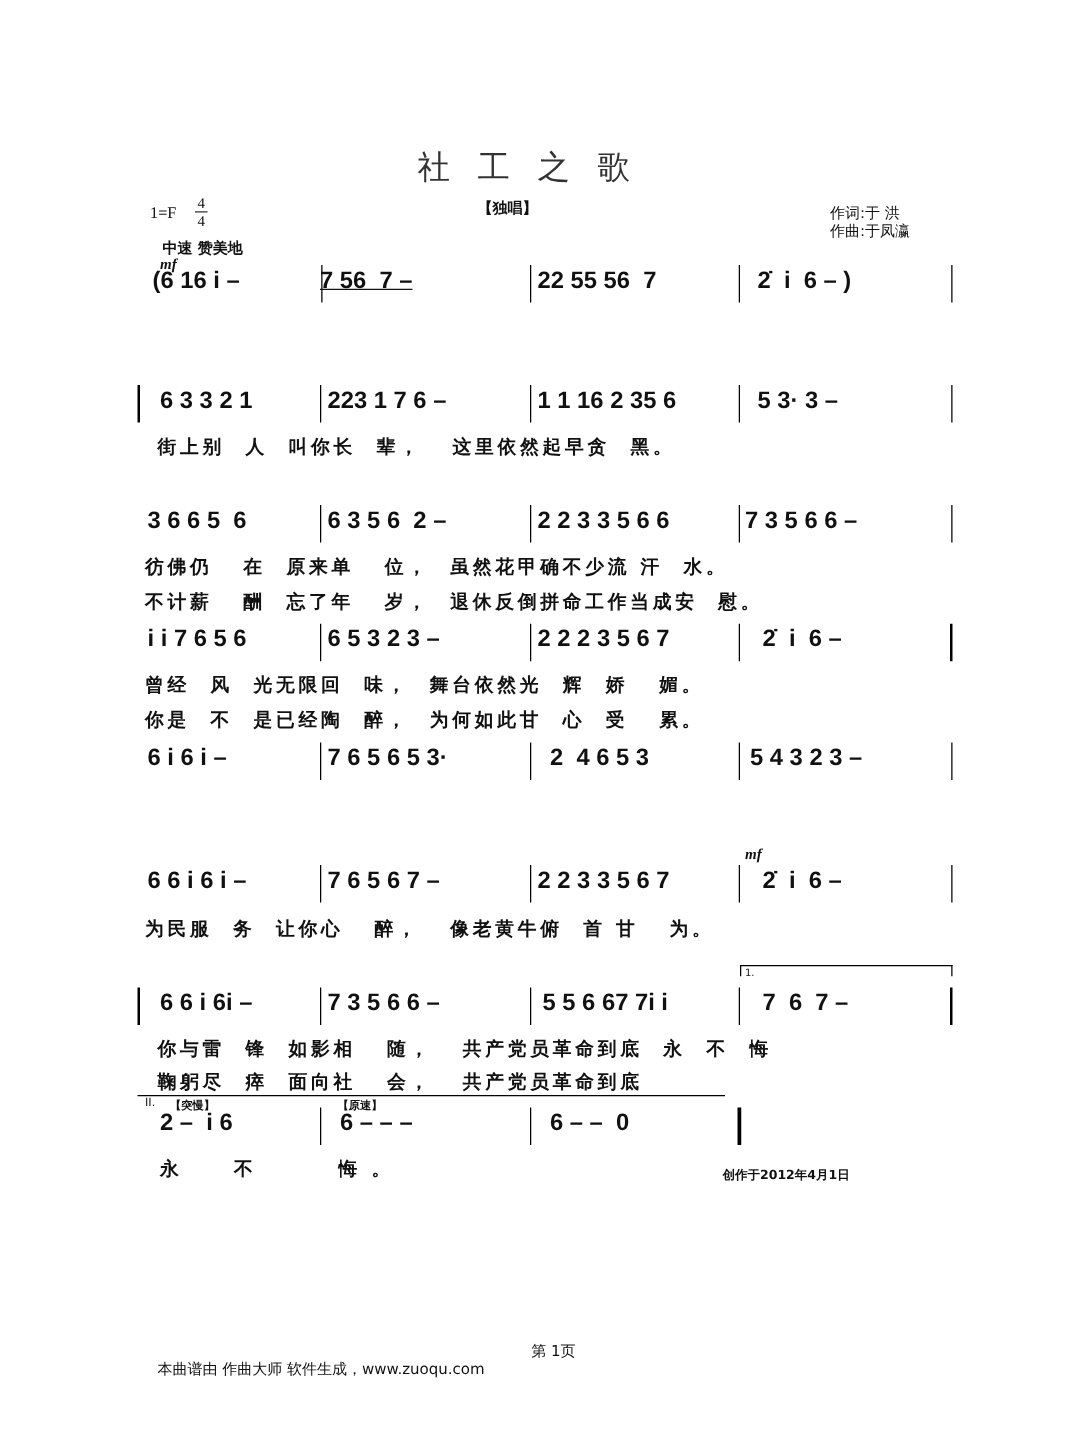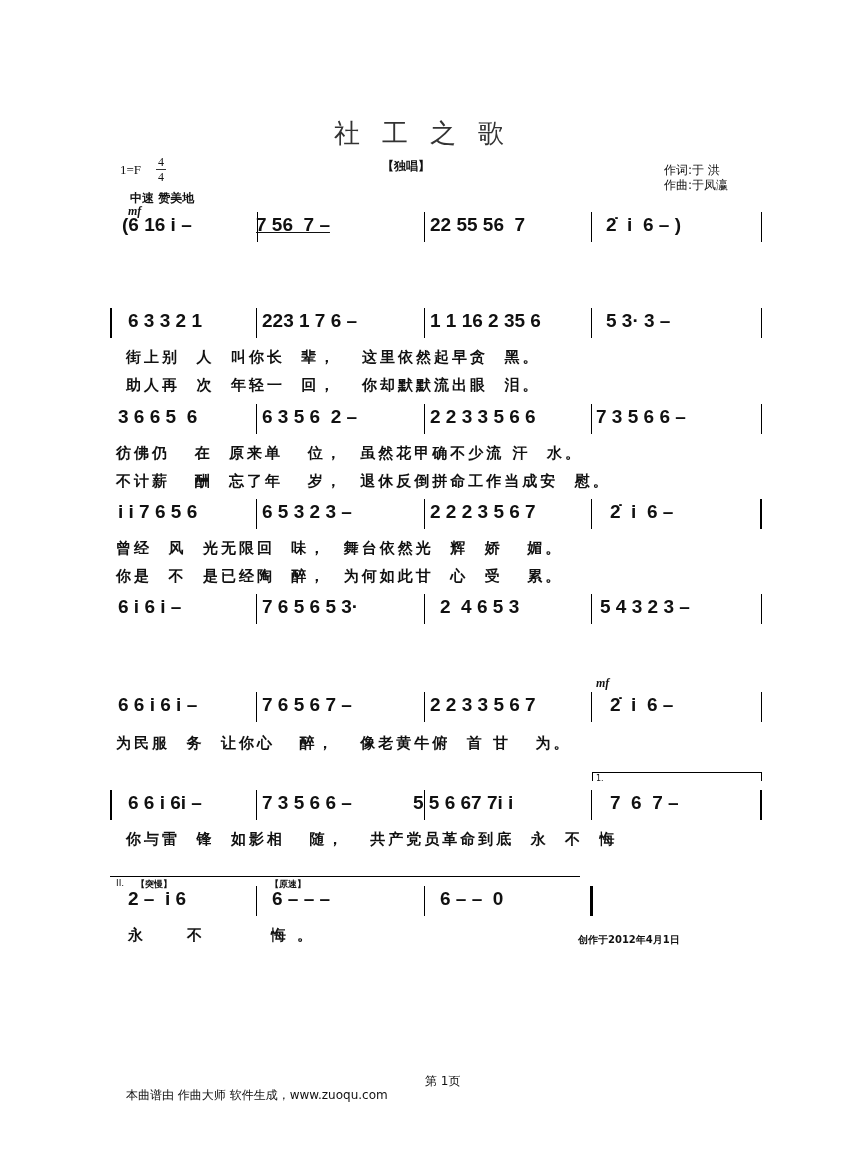--- a/index.html
+++ b/index.html
@@ -57,21 +57,20 @@
   <div class="rep-l" style="left:0;top:0;height:30px;"></div>
   <span class="abs notes" style="left:18px;top:2px;">6 3 3 2 1</span>
   <div class="bar-line" style="left:146px;top:0;height:30px;"></div>
   <span class="abs notes" style="left:152px;top:2px;">223 1 7 6 –</span>
   <div class="bar-line" style="left:314px;top:0;height:30px;"></div>
   <span class="abs notes" style="left:320px;top:2px;">1 1 16 2 35 6</span>
   <div class="bar-line" style="left:481px;top:0;height:30px;"></div>
   <span class="abs notes" style="left:496px;top:2px;">5 3· 3 –</span>
   <div class="bar-line" style="left:651px;top:0;height:30px;"></div>
   <div class="abs lyr" style="left:16px;top:40px;">街上别  人  叫你长  辈，   这里依然起早贪  黑。</div>
-  <div class="abs lyr" style="left:16px;top:68px;">助人再  次  年轻一  回，   你却默默流出眼  泪。</div>
 </div>
 
 <div class="abs sys" style="top:404px;height:80px;">
   <span class="abs notes" style="left:8px;top:2px;">3 6 6 5  6</span>
   <div class="bar-line" style="left:146px;top:0;height:30px;"></div>
   <span class="abs notes" style="left:152px;top:2px;">6 3 5 6  2 –</span>
   <div class="bar-line" style="left:314px;top:0;height:30px;"></div>
   <span class="abs notes" style="left:320px;top:2px;">2 2 3 3 5 6 6</span>
   <div class="bar-line" style="left:481px;top:0;height:30px;"></div>
   <span class="abs notes" style="left:486px;top:2px;">7 3 5 6 6 –</span>
@@ -116,27 +115,28 @@
   <div class="bar-line" style="left:651px;top:0;height:30px;"></div>
   <div class="abs lyr" style="left:6px;top:42px;">为民服  务  让你心   醉，   像老黄牛俯  首 甘   为。</div>
 </div>
 
 <div class="abs sys" style="top:790px;height:80px;">
   <div class="rep-l" style="left:0;top:0;height:30px;"></div>
   <span class="abs notes" style="left:18px;top:2px;">6 6 i 6i –</span>
   <div class="bar-line" style="left:146px;top:0;height:30px;"></div>
   <span class="abs notes" style="left:152px;top:2px;">7 3 5 6 6 –</span>
   <div class="bar-line" style="left:314px;top:0;height:30px;"></div>
-  <span class="abs notes" style="left:303px;top:2px;">5 5 6 67 7i i</span>
+  <span class="abs notes" style="left:324px;top:2px;">5 5 6 67 7i i</span>
   <div class="bar-line" style="left:481px;top:0;height:30px;"></div>
   <div class="volta" style="left:482px;top:-18px;width:168px;"></div>
   <span class="abs" style="left:486px;top:-16px;font-size:8px;">1.</span>
   <span class="abs notes" style="left:500px;top:2px;">7  6  7 –</span>
   <div class="rep-l" style="left:650px;top:0;height:30px;"></div>
   <div class="abs lyr" style="left:16px;top:40px;">你与雷  锋  如影相   随，   共产党员革命到底  永  不  悔</div>
+  <div class="abs lyr" style="left:16px;top:66px;">鞠躬尽  瘁  面向社   会，   共产党员革命到底</div>
 </div>
 
 <div class="abs sys" style="top:880px;height:70px;">
   <div class="abs" style="left:0;top:-4px;width:470px;border-top:1px solid #000;"></div>
   <span class="abs" style="left:6px;top:-2px;font-size:9px;">II.</span>
   <span class="abs" style="left:26px;top:-2px;font-size:9px;font-weight:bold;">【突慢】</span>
   <span class="abs" style="left:160px;top:-2px;font-size:9px;font-weight:bold;">【原速】</span>
   <span class="abs notes" style="left:18px;top:8px;">2 –  i 6</span>
   <div class="bar-line" style="left:146px;top:6px;height:30px;"></div>
   <span class="abs notes" style="left:162px;top:8px;">6 – – –</span>

